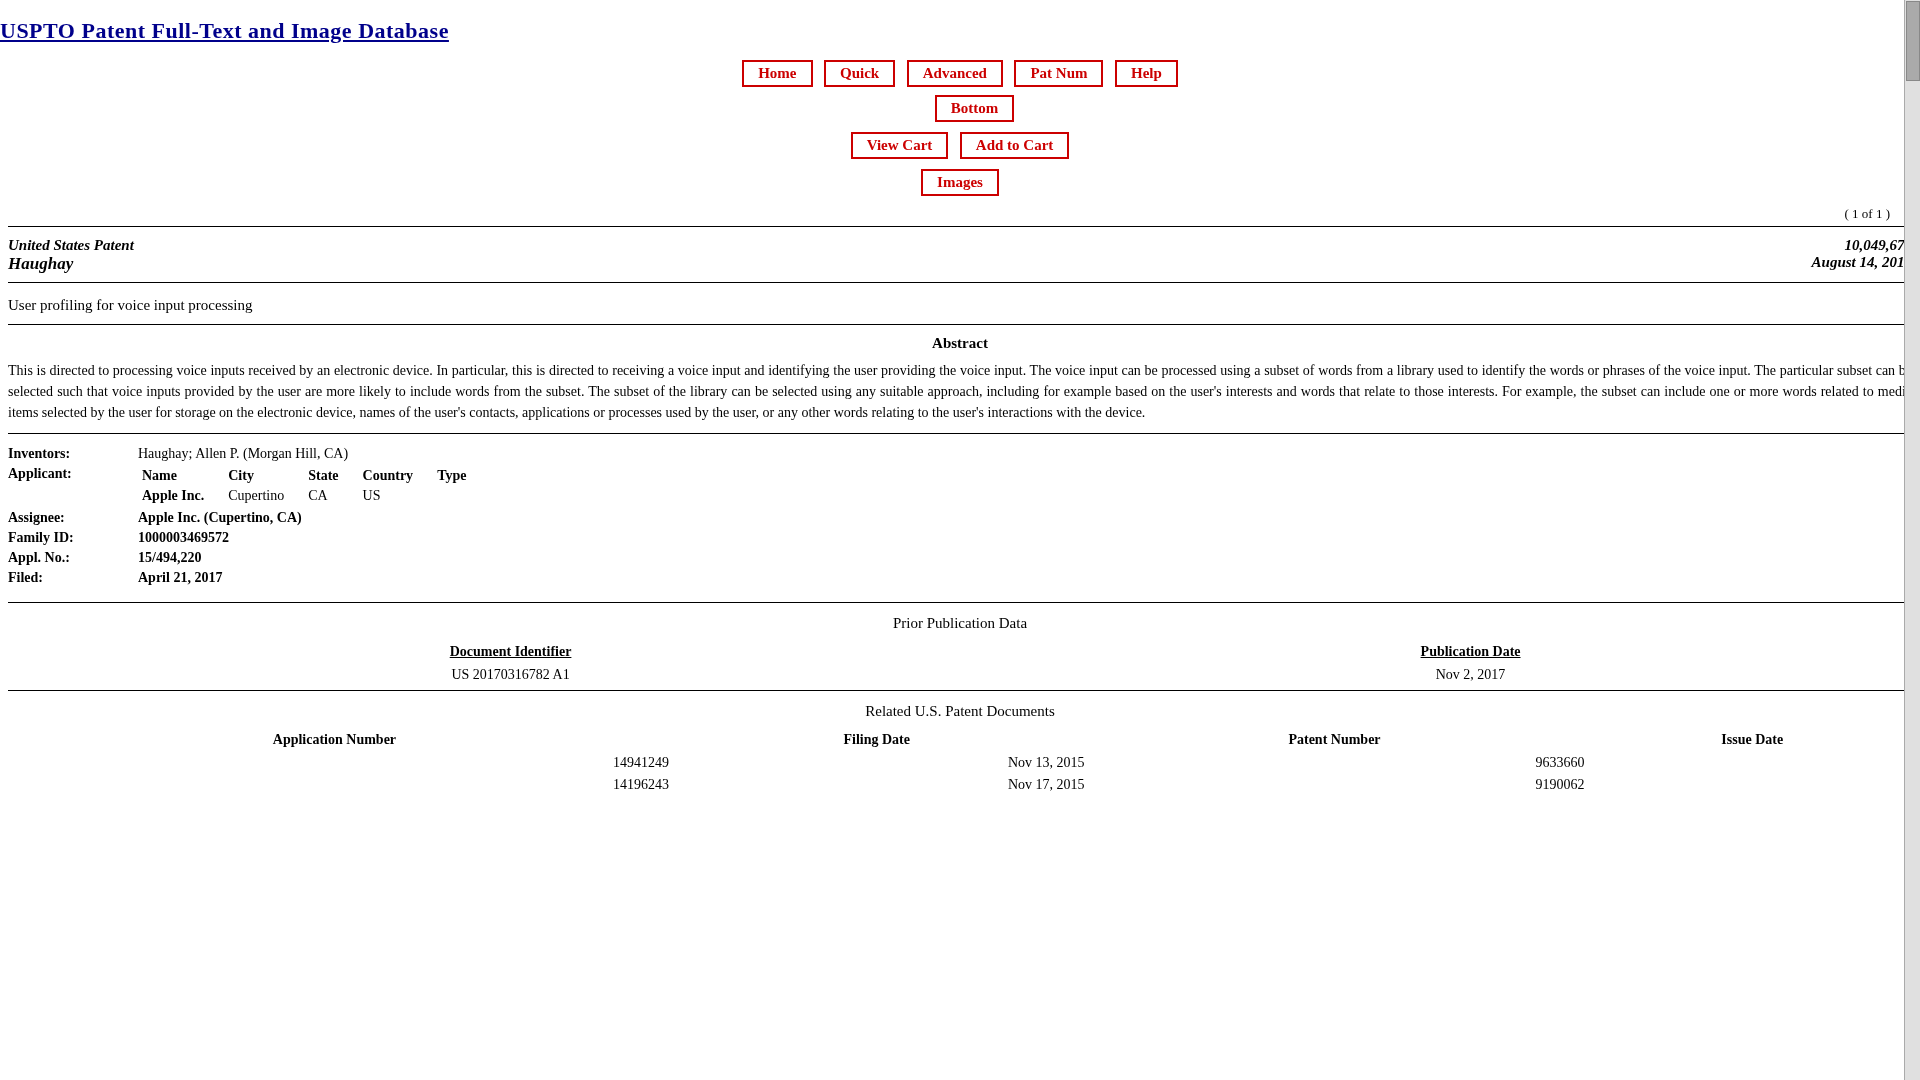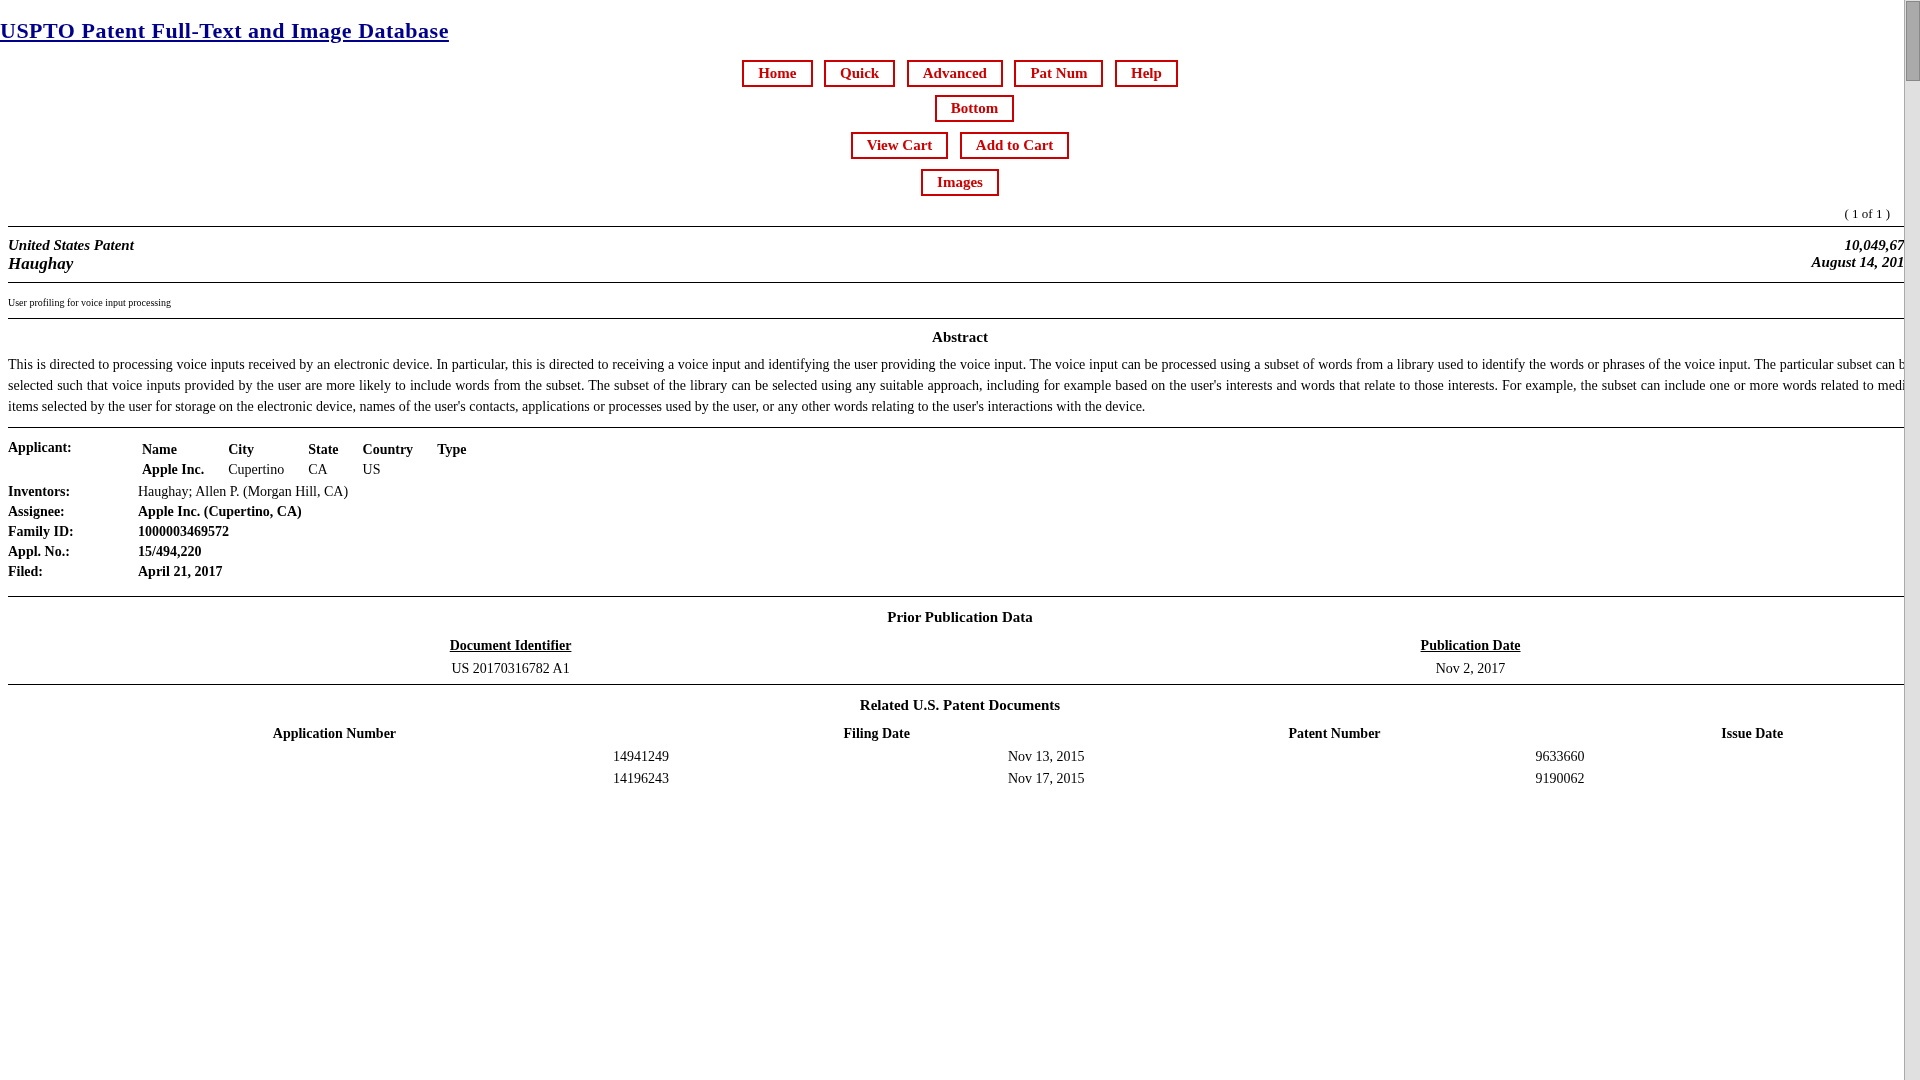--- a/index.html
+++ b/index.html
@@ -79,21 +79,21 @@
     .inventor-name {
       font-size: 17px;
       font-weight: bold;
     }
     .patent-date {
       font-size: 15px;
       font-weight: bold;
     }
     .invention-title {
       padding: 10px 8px 6px 8px;
-      font-size: 10px;
+      font-size: 15px;
     }
     .abstract-section {
       padding: 6px 8px;
     }
     .abstract-heading {
       text-align: center;
       font-weight: bold;
       font-size: 15px;
       margin-bottom: 8px;
     }
@@ -122,21 +122,21 @@
     .applicant-table th {
       font-weight: bold;
       padding: 2px 20px 2px 4px;
       text-align: left;
     }
     .applicant-table td {
       padding: 2px 20px 2px 4px;
     }
     .section-heading {
       text-align: center;
-      font-weight: bold;
+      font-weight: normal;
       font-size: 15px;
       padding: 8px 0;
     }
     .pub-table {
       width: 100%;
       border-collapse: collapse;
       font-size: 14px;
     }
     .pub-table th {
       text-decoration: underline;
@@ -231,20 +231,25 @@
 <hr class="divider">
 
 <div class="abstract-section">
   <div class="abstract-heading">Abstract</div>
   <div class="abstract-text">This is directed to processing voice inputs received by an electronic device. In particular, this is directed to receiving a voice input and identifying the user providing the voice input. The voice input can be processed using a subset of words from a library used to identify the words or phrases of the voice input. The particular subset can be selected such that voice inputs provided by the user are more likely to include words from the subset. The subset of the library can be selected using any suitable approach, including for example based on the user's interests and words that relate to those interests. For example, the subset can include one or more words related to media items selected by the user for storage on the electronic device, names of the user's contacts, applications or processes used by the user, or any other words relating to the user's interactions with the device.</div>
 </div>
 
 <hr class="divider">
 
 <div class="details-section">
+
+  <div class="detail-row">
+    <span class="detail-label">Inventors:</span>
+    <span>Haughay; Allen P. (Morgan Hill, CA)</span>
+  </div>
 
   <div class="detail-row" style="align-items:flex-start;">
     <span class="detail-label">Applicant:</span>
     <div>
       <table class="applicant-table">
         <thead>
           <tr>
             <th>Name</th>
             <th>City</th>
             <th>State</th>
@@ -259,25 +264,20 @@
             <td>CA</td>
             <td>US</td>
             <td></td>
           </tr>
         </tbody>
       </table>
     </div>
   </div>
 
   <div class="detail-row">
-    <span class="detail-label">Inventors:</span>
-    <span>Haughay; Allen P. (Morgan Hill, CA)</span>
-  </div>
-
-  <div class="detail-row">
     <span class="detail-label">Assignee:</span>
     <span class="bold-val">Apple Inc. (Cupertino, CA)</span>
   </div>
 
   <div class="detail-row">
     <span class="detail-label">Family ID:</span>
     <span class="bold-val">1000003469572</span>
   </div>
 
   <div class="detail-row">

